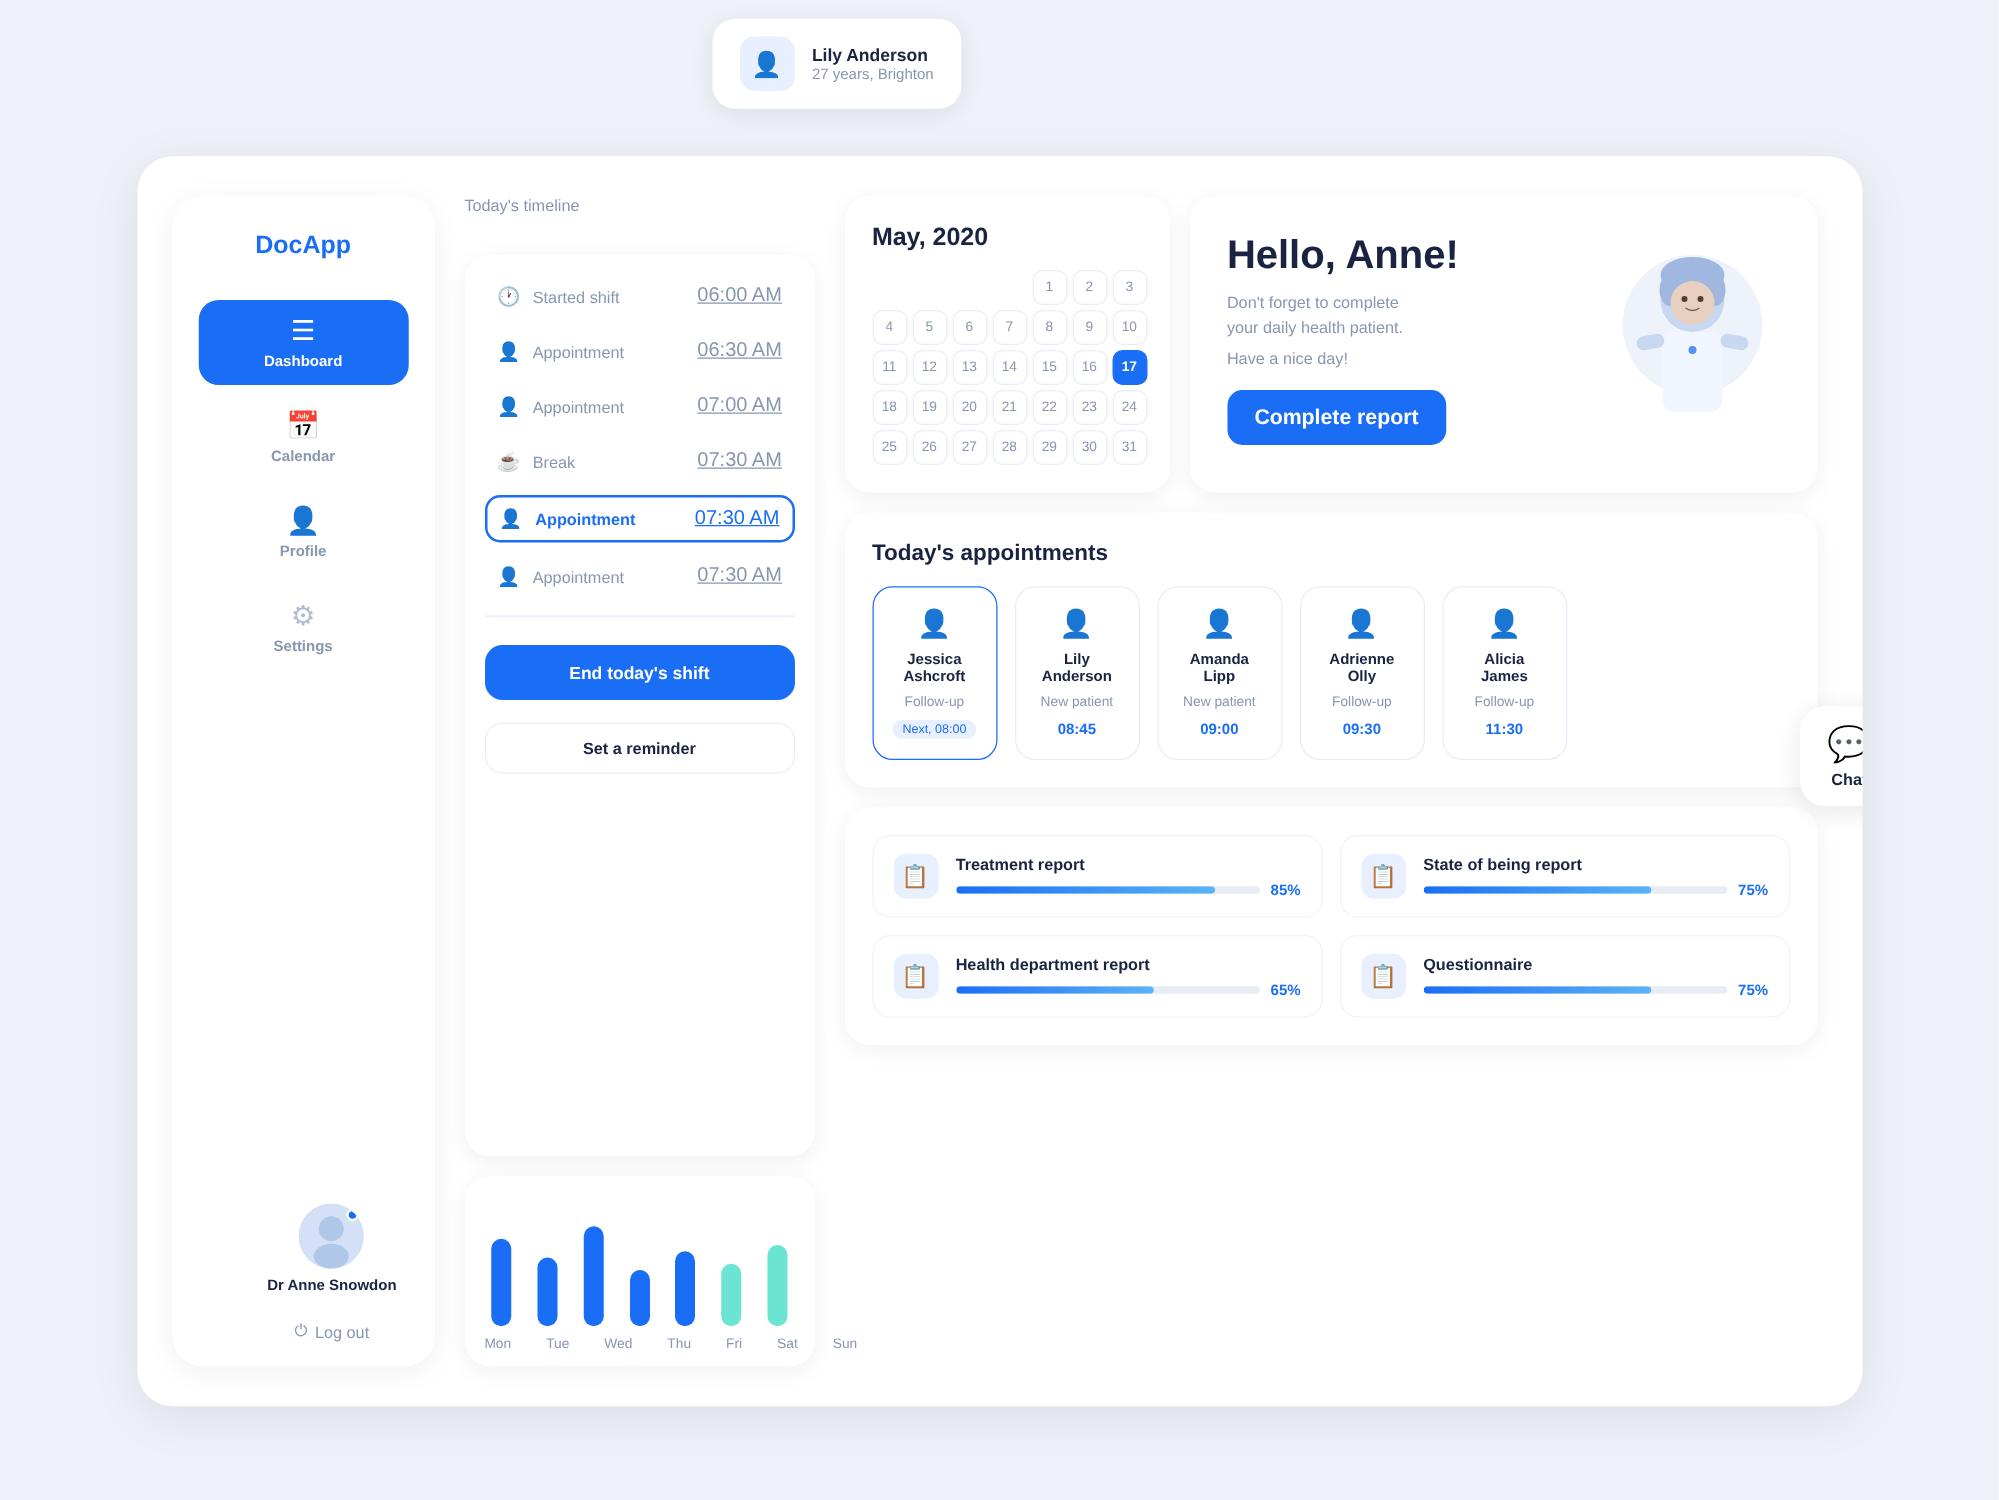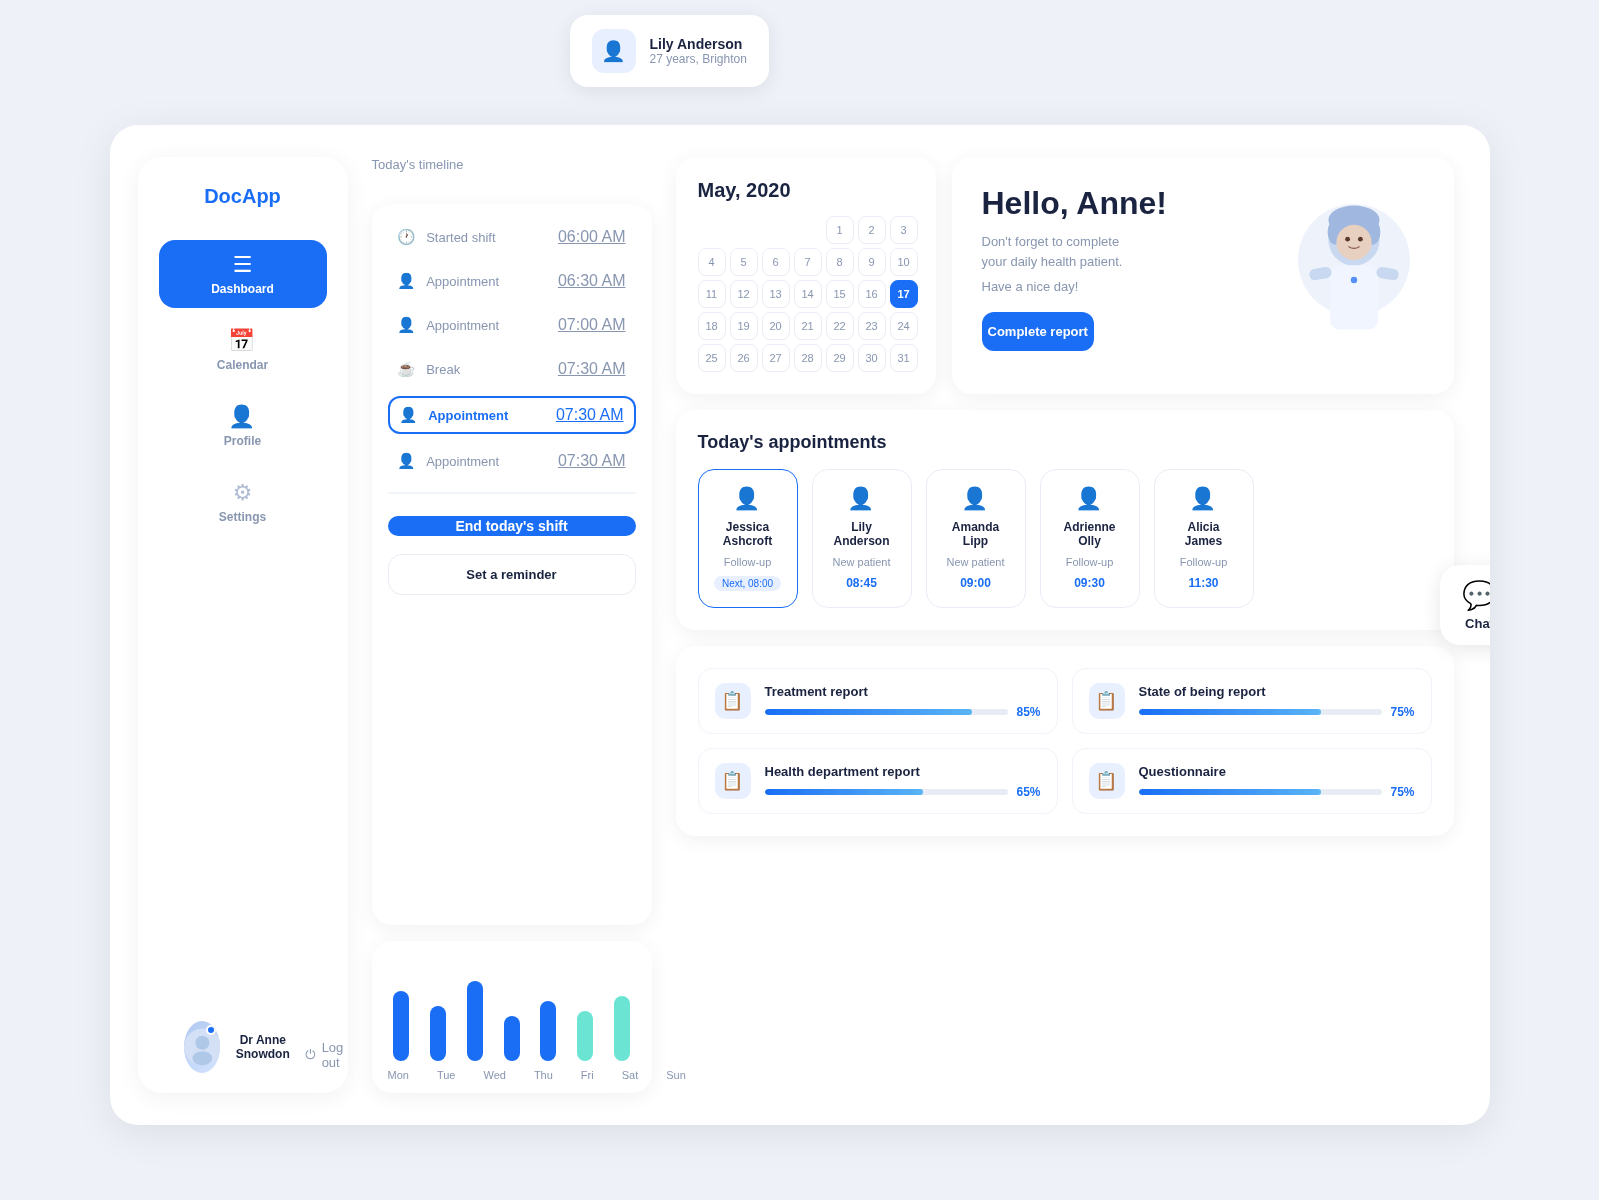--- a/index.html
+++ b/index.html
@@ -78,21 +78,21 @@
     .nav-item.active { background: #1a6ef5; }
     .nav-item .nav-icon { font-size: 22px; }
     .nav-item.active .nav-icon { color: white; }
     .nav-item:not(.active) .nav-icon { color: #b0bcd4; }
     .nav-item .nav-label { font-size: 12px; font-weight: 600; }
     .nav-item.active .nav-label { color: white; }
     .nav-item:not(.active) .nav-label { color: #8896b0; }
 
     .sidebar-avatar-section {
       display: flex;
-      flex-direction: row;
+      flex-direction: column;
       align-items: center;
       margin-top: 20px;
       gap: 6px;
       margin-left: 46px;
     }
     .sidebar-avatar {
       width: 52px; height: 52px;
       border-radius: 50%;
       background: linear-gradient(135deg, #b0c8f0, #d4e4ff);
       display: flex; align-items: center; justify-content: center;
@@ -170,21 +170,21 @@
       background: #f0f3fa;
       border-radius: 2px;
       margin: 4px 0;
     }
 
     .end-shift-btn {
       background: #1a6ef5;
       color: white;
       border: none;
       border-radius: 14px;
-      padding: 2px;
+      padding: 14px;
       font-size: 14px;
       font-weight: 700;
       cursor: pointer;
       width: 100%;
       margin-top: 8px;
     }
     .reminder-btn {
       background: white;
       border: 1px solid #e8edf5;
       border-radius: 14px;
@@ -300,22 +300,22 @@
       color: #8896b0;
       line-height: 1.5;
       margin-bottom: 8px;
     }
     .greeting-nice { font-size: 13px; color: #8896b0; margin-bottom: 18px; }
     .complete-btn {
       background: #1a6ef5;
       color: white;
       border: none;
       border-radius: 12px;
-      padding: 12px 6px;
-      font-size: 13px;
+      padding: 12px 22px;
+      font-size: 17px;
       font-weight: 700;
       cursor: pointer;
     }
     .doctor-illustration {
       position: absolute;
       right: 0; top: 0;
       width: 200px; height: 100%;
       display: flex; align-items: center; justify-content: center;
     }
 

